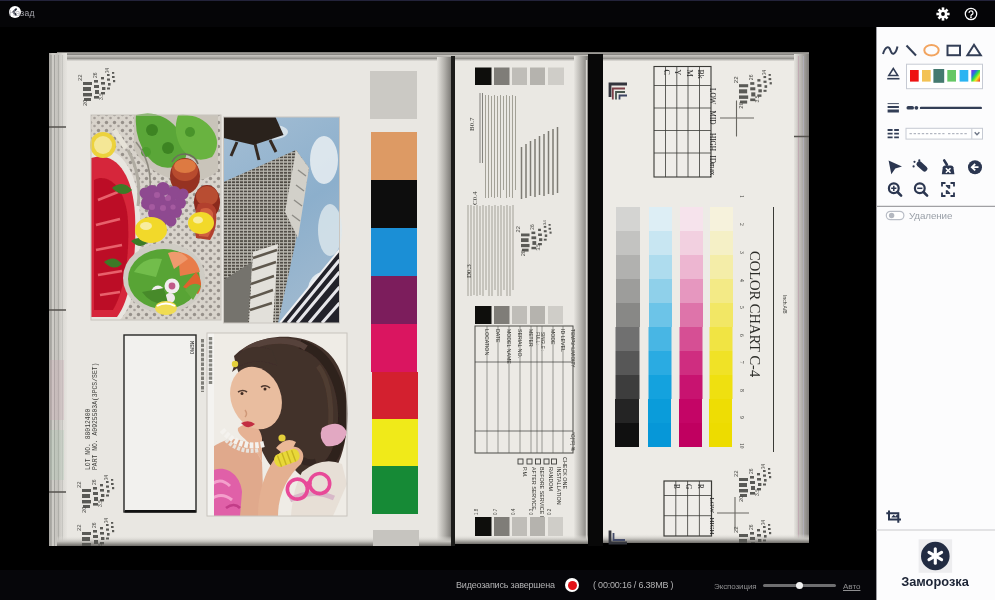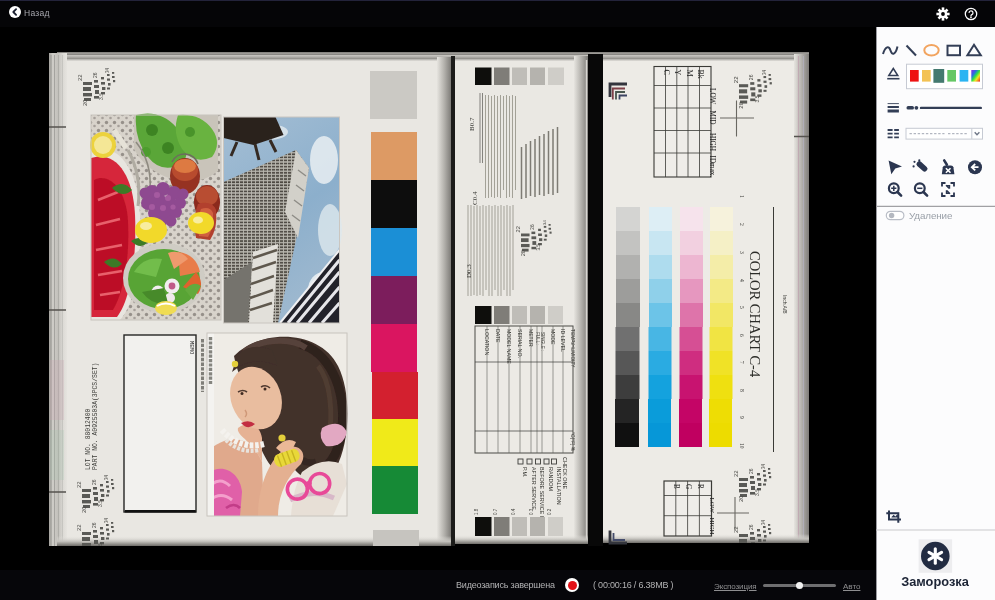--- a/index.html
+++ b/index.html
@@ -9,21 +9,21 @@
 </head>
 <body>
 
 <div class="abs" style="left:0;top:0;width:995px;height:27px;background:#050507;border-top:1px solid #23233a;"></div>
 
 <div class="abs" style="left:8.5px;top:6px;width:12px;height:12px;border-radius:50%;background:#fff;"></div>
 <svg class="abs" style="left:8.5px;top:6px" width="12" height="12" viewBox="0 0 12 12">
     <path d="M7.1 3.1 L4.3 6 L7.1 8.9" fill="none" stroke="#1b2030" stroke-width="1.8" stroke-linecap="round" stroke-linejoin="round"></path>
   </svg>
 
-<div class="abs" style="left:24px;top:7.5px;color:#a9a9b0;font-size:8.5px;letter-spacing:0.3px;">Назад</div>
+<div class="abs" style="left:9px;top:7.5px;color:#a9a9b0;font-size:8.5px;letter-spacing:0.3px;">Назад</div>
 
 <svg class="abs" style="left:936px;top:6.5px" width="14" height="14" viewBox="-7 -7 14 14">
 <g fill="#fff">
 <circle r="4.3"></circle>
 <g id="teeth">
 <rect x="-1.3" y="-6.6" width="2.6" height="3"></rect>
 <rect x="-1.3" y="3.6" width="2.6" height="3"></rect>
 <rect x="-6.6" y="-1.3" width="3" height="2.6"></rect>
 <rect x="3.6" y="-1.3" width="3" height="2.6"></rect>
 <g transform="rotate(45)">
@@ -694,18 +694,18 @@
 
 <div class="abs" style="left:0;top:570px;width:876px;height:30px;background:#06060a;"></div>
 
 <div class="abs" style="left:456px;top:580px;color:#b2b2b4;font-size:9px;letter-spacing:-0.2px;text-align:center;">Видеозапись завершена</div>
 
 <div class="abs" style="left:565px;top:578px;width:14px;height:14px;border-radius:50%;background:#fff;"></div>
 <div class="abs" style="left:567.5px;top:580.5px;width:9px;height:9px;border-radius:50%;background:#e31117;"></div>
 
 <div class="abs" style="left:593px;top:580px;color:#b2b2b4;font-size:9px;letter-spacing:-0.2px;">( 00:00:16 / 6.38MB )</div>
 
-<div class="abs" style="left:714px;top:581.5px;color:#8e8e90;font-size:8px;letter-spacing:-0.1px;text-decoration:underline;">Экспозиция</div>
+<div class="abs" style="left:714px;top:581.5px;color:#8e8e90;font-size:8px;letter-spacing:-0.1px;">Экспозиция</div>
 
 <div class="abs" style="left:763px;top:584px;width:73px;height:2.5px;border-radius:2px;background:#6e6e70;"></div>
 <div class="abs" style="left:796px;top:582px;width:7px;height:7px;border-radius:50%;background:#f2f2f2;"></div>
 
 <div class="abs" style="left:843px;top:581.5px;color:#8e8e90;font-size:8px;text-decoration:underline;">Авто</div>
 
 </body></html>

